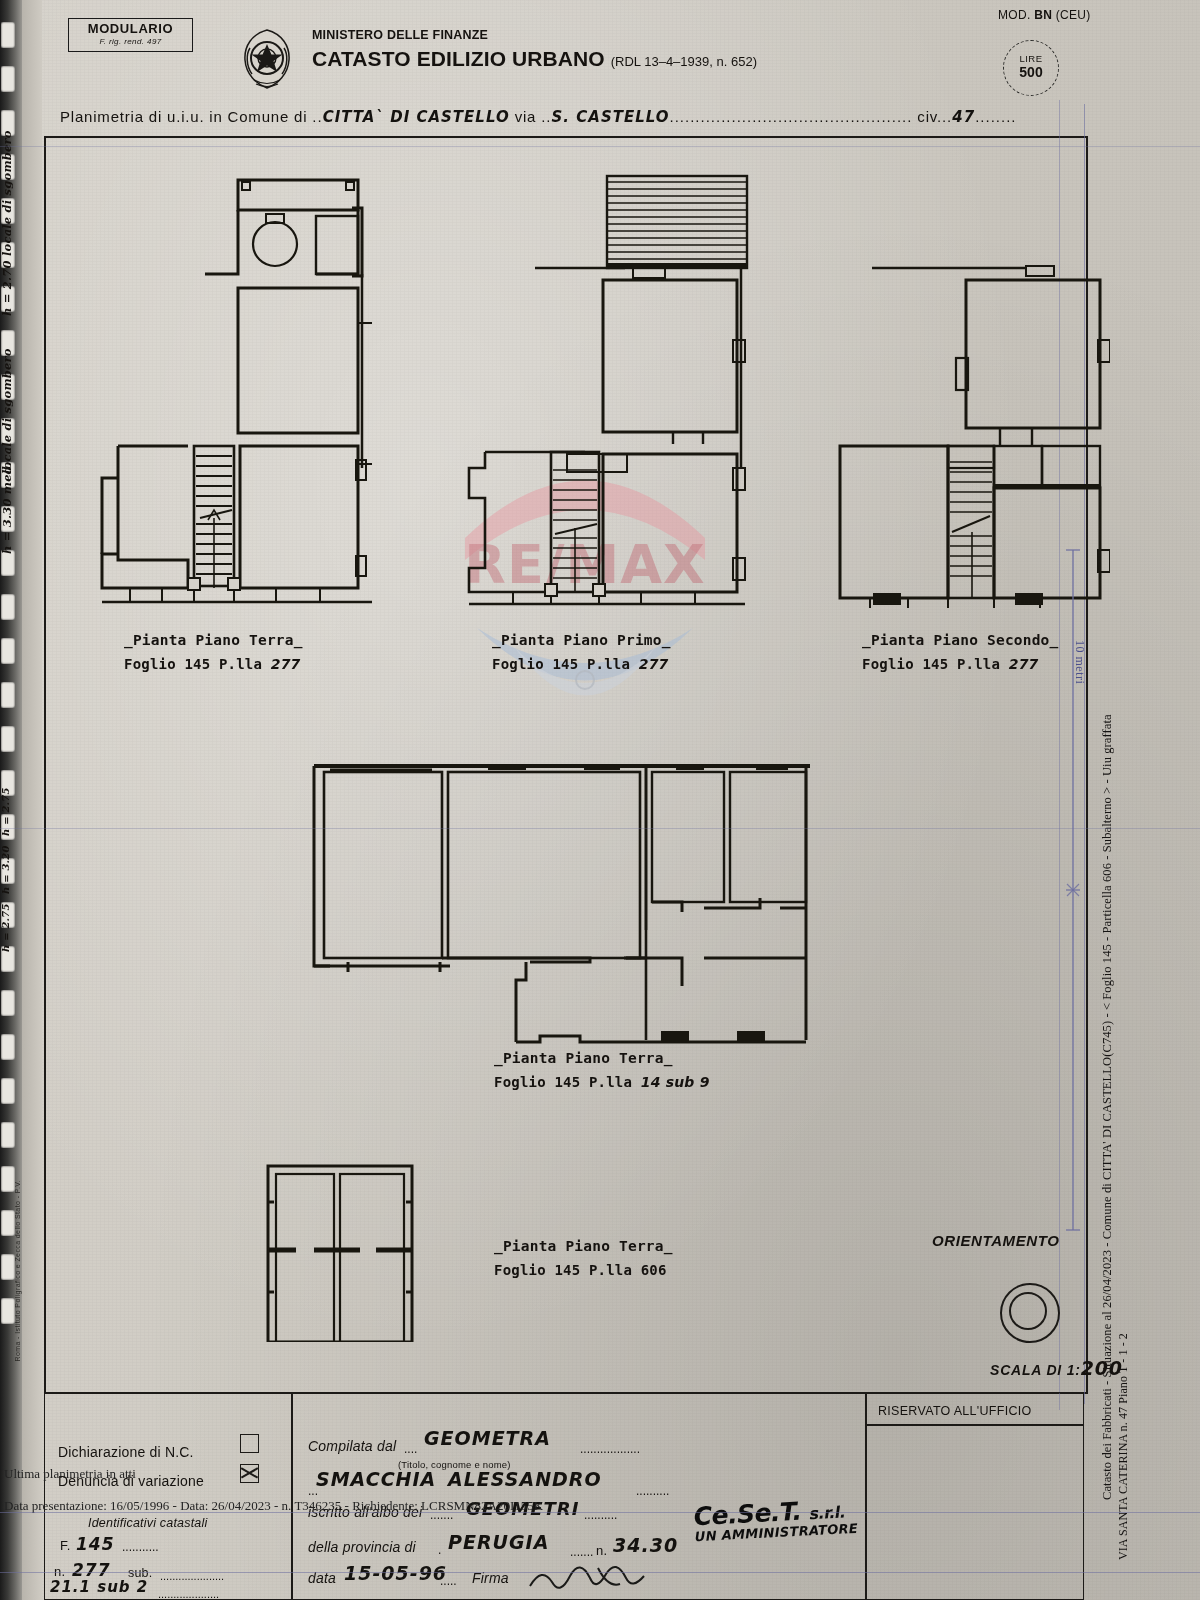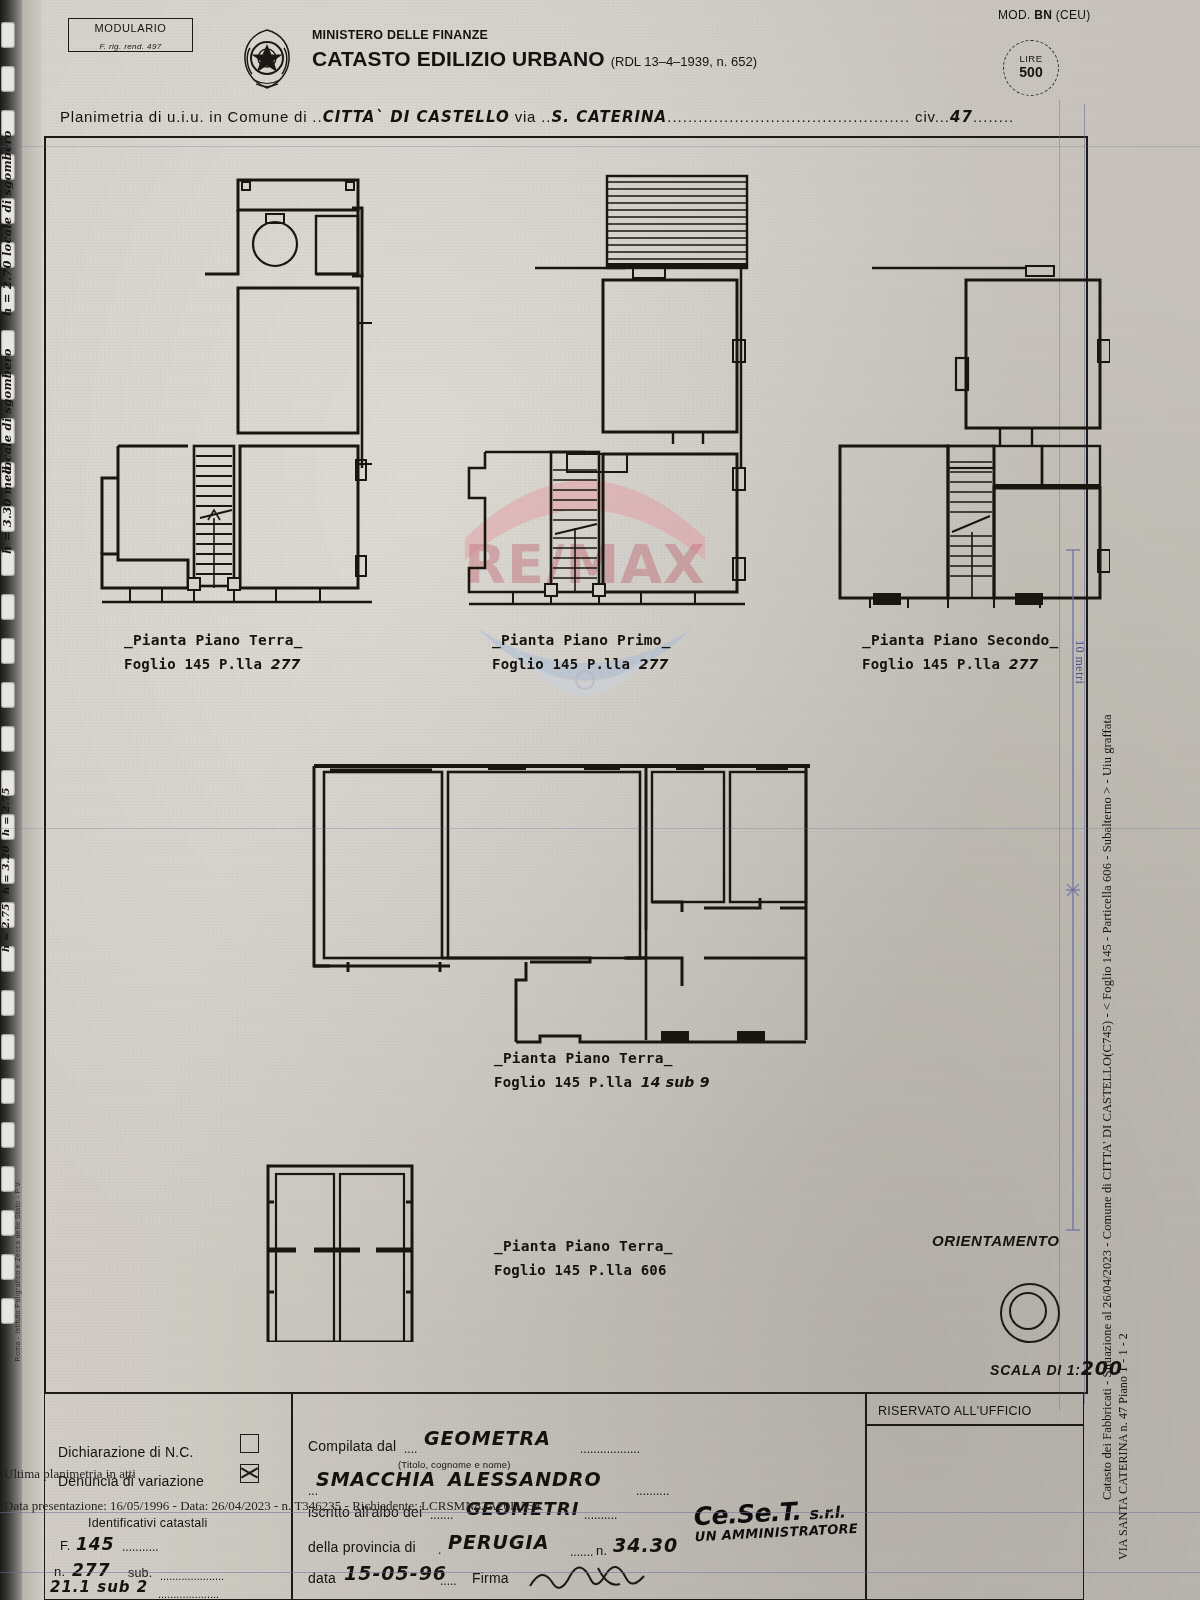--- a/index.html
+++ b/index.html
@@ -41,22 +41,22 @@
     writing-mode:vertical-rl;transform:rotate(180deg);
     font-size:7px;letter-spacing:.4px;color:#2b2a27;white-space:nowrap;
   }
 
   
   #modulario{
     position:absolute;left:68px;top:18px;width:125px;height:34px;
     border:1.6px solid #1a1a1a;
     text-align:center;line-height:1.15;padding-top:3px;box-sizing:border-box;
   }
-  #modulario .l1{font-size:11px;font-weight:normal;letter-spacing:.6px;}
-  #modulario .l2{font-size:8px;font-style:italic;letter-spacing:.4px;margin-top:7px;}
+  #modulario .l1{font-size:13px;font-weight:bold;letter-spacing:.6px;}
+  #modulario .l2{font-size:8px;font-style:italic;letter-spacing:.4px;}
   #emblem{position:absolute;left:236px;top:24px;width:62px;height:68px;}
   #minhead{position:absolute;left:312px;top:28px;}
   #minhead .m1{font-size:12.5px;font-weight:bold;letter-spacing:.2px;}
   #minhead .m2{font-size:16px;font-weight:bold;letter-spacing:.1px;margin-top:2px;}
   #minhead .m3{font-size:21px;font-weight:bold;letter-spacing:.1px;margin-top:5px;}
   #minhead .m3 small{font-size:13px;font-weight:normal;letter-spacing:0;}
   #modbn{position:absolute;left:998px;top:8px;font-size:12px;letter-spacing:.3px;}
   #modbn b{font-weight:bold;}
   #lire{
     position:absolute;left:1003px;top:40px;width:56px;height:56px;border-radius:50%;
@@ -118,21 +118,21 @@
   }
 
   
   #form{position:absolute;left:44px;top:1392px;width:1040px;height:1px;}
   .fbox{position:absolute;border:1.7px solid #1c1a17;box-sizing:border-box;}
   #fb1{left:44px;top:1392px;width:248px;height:208px;}
   #fb2{left:292px;top:1392px;width:574px;height:208px;}
   #fb3{left:866px;top:1392px;width:218px;height:208px;}
   .flab{position:absolute;font-size:14px;letter-spacing:.2px;}
   .fsmall{position:absolute;font-size:9.5px;letter-spacing:.2px;}
-  .fital{}
+  .fital{font-style:italic;}
   .chk{position:absolute;width:17px;height:17px;border:1.6px solid #1c1a17;}
   .chk.x:before,.chk.x:after{content:"";position:absolute;left:-1px;top:7px;width:19px;height:1.6px;
       background:#1c1a17;}
   .chk.x:before{transform:rotate(30deg);}
   .chk.x:after{transform:rotate(-30deg);}
   
   .ocr{position:absolute;font-family:"Liberation Serif", serif;font-size:13px;color:#232323;
        white-space:nowrap;letter-spacing:0;}
   #stamp{position:absolute;left:694px;top:1498px;font-family:"DejaVu Sans",sans-serif;
          font-weight:bold;font-style:italic;color:#0d0d0d;transform:rotate(-3deg);}
@@ -220,21 +220,21 @@
 
   <div id="lire">
     <div class="a">LIRE</div>
     <div class="b">500</div>
   </div>
 
   <div id="planline">
     <span>Planimetria di u.i.u. in Comune di</span>
     <span class="dots">..</span><span class="hand">CITTA` DI CASTELLO</span>
     <span>via</span>
-    <span class="dots">..</span><span class="hand">S. CATERINA</span><span class="dots">...............................................</span>
+    <span class="dots">..</span><span class="hand">S. CASTELLO</span><span class="dots">...............................................</span>
     <span>civ.</span><span class="dots">..</span><span class="hand">47</span><span class="dots">........</span>
   </div>
 
   <div id="frame"></div>
   <div id="rightrule"></div>
   <div id="rightrule2"></div>
 
   <svg id="wm" viewBox="0 0 260 300">
     <path d="M10 120 q120 -115 240 0 l0 22 q-120 -100 -240 0 Z" fill="#e8909b" opacity=".75"></path>
     <path d="M22 210 q108 105 216 0 q-108 70 -216 0 Z" fill="#9fb8d8" opacity=".8"></path>

